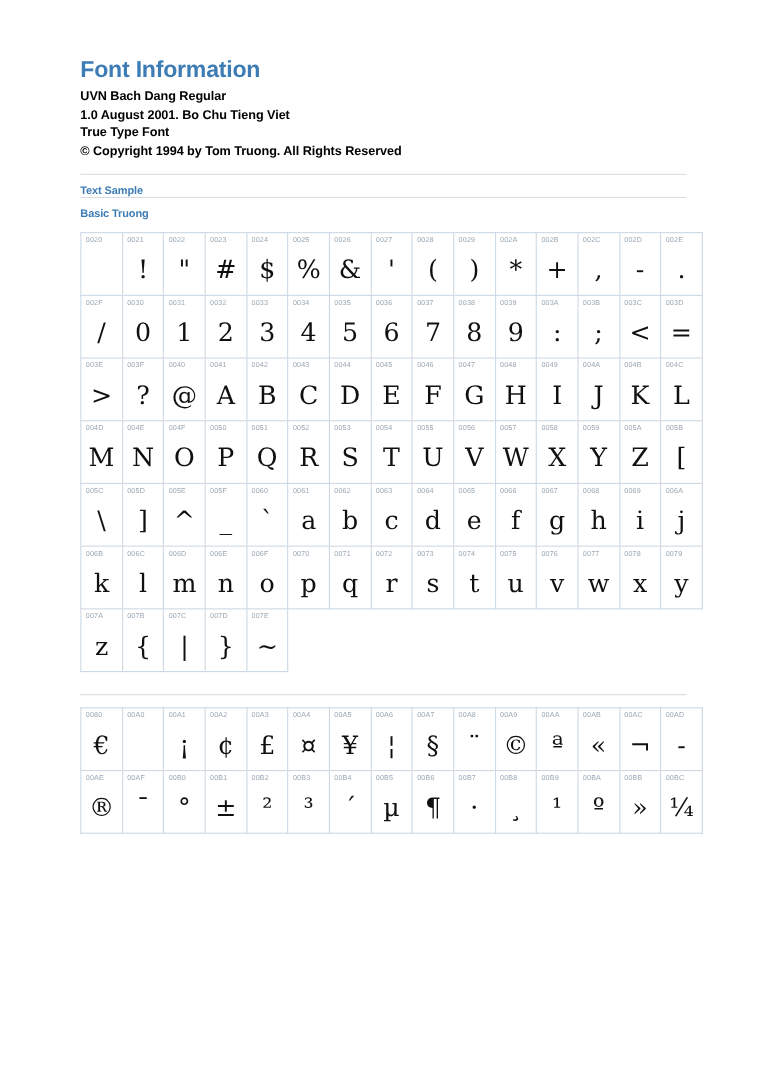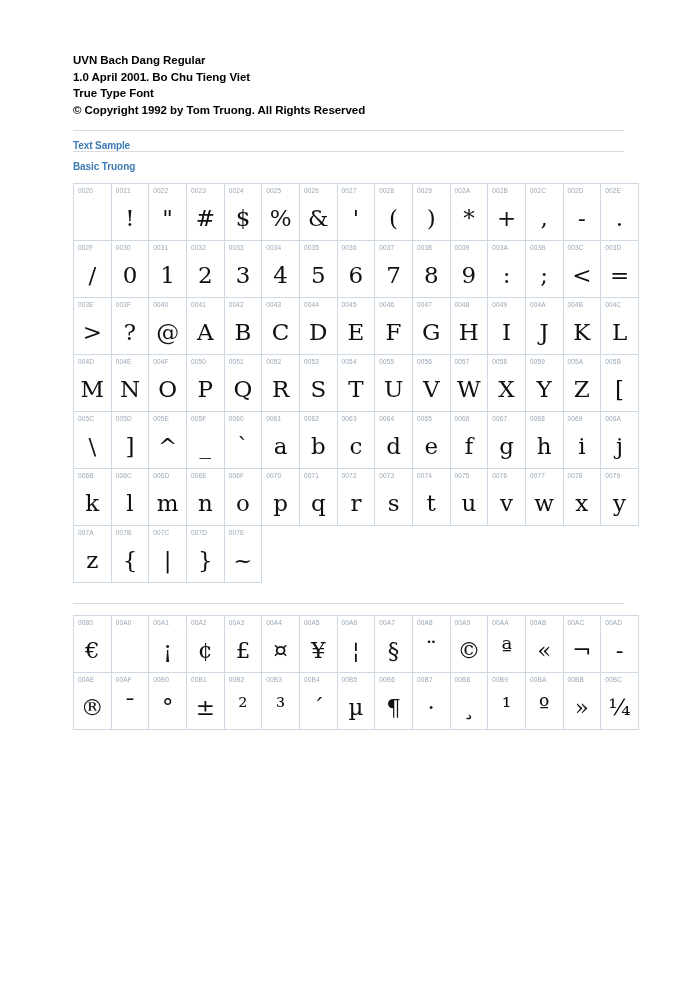--- a/index.html
+++ b/index.html
@@ -127,24 +127,25 @@
   }
 
   .table-gap { height: 20px; }
 </style>
 </head>
 <body>
 
 <div class="page">
 
   <div>
+    <div class="doc-title">Font Information</div>
     <div class="meta-line">UVN Bach Dang Regular</div>
-    <div class="meta-line">1.0 April 2001. Bo Chu Tieng Viet</div>
+    <div class="meta-line">1.0 August 2001. Bo Chu Tieng Viet</div>
     <div class="meta-line">True Type Font</div>
-    <div class="meta-line">© Copyright 1992 by Tom Truong. All Rights Reserved</div>
+    <div class="meta-line">© Copyright 1994 by Tom Truong. All Rights Reserved</div>
   </div>
 
   <div class="rule rule-top"></div>
 
   <div>
     <div class="section-head">Text Sample</div>
   </div>
 
   <div class="rule"></div>
 

